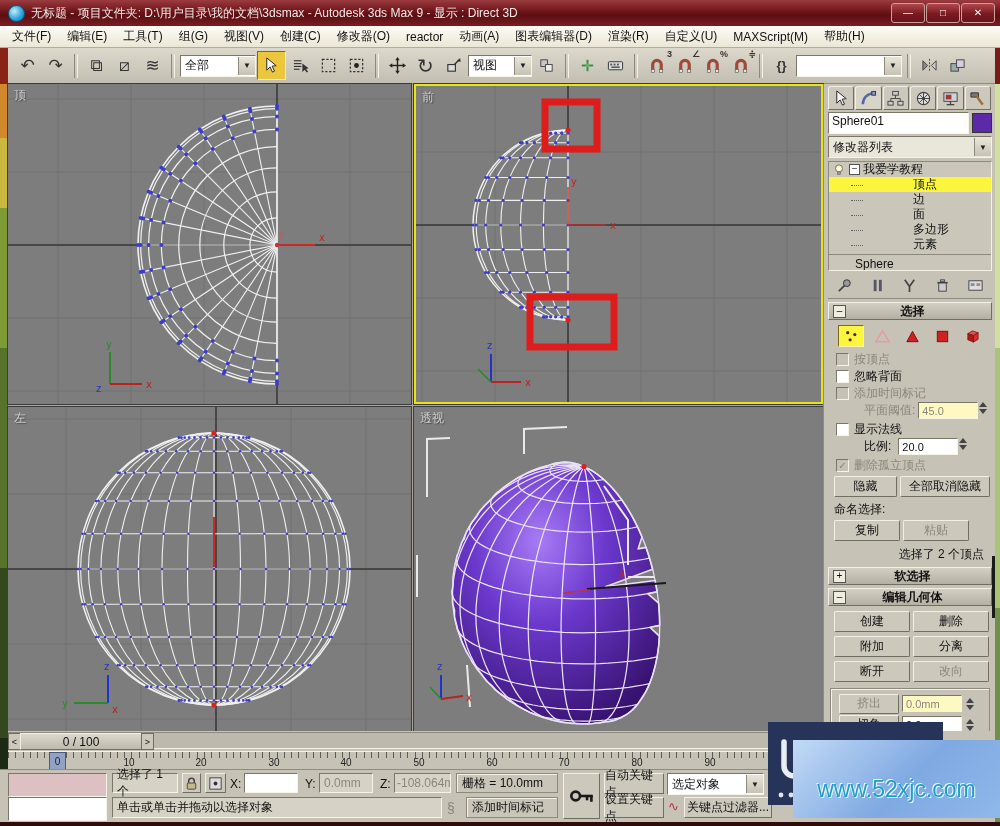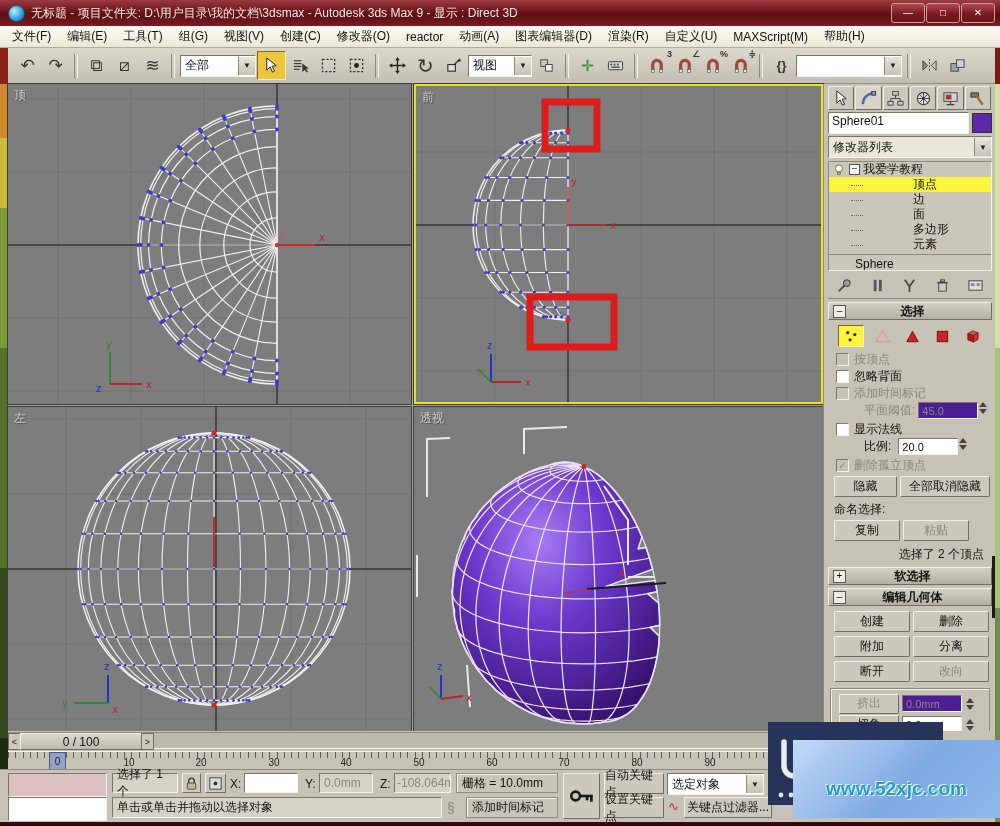--- a/index.html
+++ b/index.html
@@ -67,21 +67,21 @@
   .sob{width:24px;height:20px;display:flex;align-items:center;justify-content:center;}
   .sob.on{background:#fbf63d;border:1px solid;border-color:#7c6a20 #fdf2b0 #fdf2b0 #7c6a20;}
   .crow{display:flex;align-items:center;height:17px;padding-left:8px;}
   .cb{width:11px;height:11px;background:#fff;border:1px solid;border-color:#7a7769 #f6f3e8 #f6f3e8 #7a7769;
       margin-right:5px;font-size:10px;line-height:11px;text-align:center;flex:0 0 auto;}
   .cb.dim{background:#c6c2b6;}
   .dim,.dimtx{color:#8a877c;}
   .sprow{display:flex;align-items:flex-start;height:19px;padding-left:36px;}
   .spfield{width:52px;height:15px;background:#fff;border:1px solid;border-color:#7a7769 #f6f3e8 #f6f3e8 #7a7769;
            padding:0 3px;font-size:11px;display:flex;align-items:center;}
-  .spfield.dimf{background:#4c1d95;color:#8a877c;}
+  .spfield.dimf{background:#fef9c3;color:#8a877c;}
   .spin{display:inline-flex;flex-direction:column;margin-left:1px;}
   .spin i{display:block;width:0;height:0;border:4px solid transparent;}
   .spin .up{border-bottom:5px solid #444;border-top:none;margin-bottom:2px;}
   .spin .dn{border-top:5px solid #444;border-bottom:none;}
   .btn{background:#ccc8bc;border:1px solid;border-color:#f2efe6 #706d62 #706d62 #f2efe6;border-radius:2px;
        font-size:12px;display:flex;align-items:center;justify-content:center;}
   .btn.dis{color:#8a877c;}
   .btnrow{display:flex;gap:3px;padding:2px 2px 2px 6px;}
   .selstat{text-align:right;padding:3px 8px 1px 0;}
   .geobtn{width:74px;height:19px;}
@@ -111,21 +111,21 @@
   .slabel{position:absolute;font-size:12px;}
   
   .stripL{left:0;top:48px;width:8px;height:778px;background:linear-gradient(#8a2218 0 36px,#d2892e 36px 90px,#cbb93e 90px 160px,#7e9a34 160px 300px,#55742a 300px 520px,#33491d 520px 690px,#1b2a12 690px);}
   .stripR{left:995px;top:48px;width:5px;height:778px;background:linear-gradient(#7a1a14 0 36px,#d0e0a0 36px 300px,#a8c478 300px 560px,#70904a 560px);}
   .botstrip{left:0;top:822px;width:1000px;height:4px;background:#300b0e;}
   .wmnavy{left:768px;top:722px;width:175px;height:83px;background:#27345a;}
   .wmblue{left:793px;top:740px;width:207px;height:78px;background:linear-gradient(135deg,#c2daf6,#7fa9e2 55%,#8fb8ea);
           display:flex;flex-direction:column;align-items:center;justify-content:center;}
   .wm1{font-size:30px;font-weight:bold;color:#2fbf72;letter-spacing:2px;
        text-shadow:-1px -1px 0 #fff,1px -1px 0 #fff,-1px 1px 0 #fff,1px 1px 0 #fff,2px 2px 2px #456;}
-  .wm2{font-size:19px;font-weight:bold;color:#1f9fc8;margin-top:20px;
+  .wm2{font-size:23px;font-weight:normal;color:#1f9fc8;margin-top:20px;
        text-shadow:-1px -1px 0 #eaf4ff,1px 1px 0 #eaf4ff;}
   .scrollb{left:992px;top:556px;width:3px;height:62px;background:#1a1a1a;}
 </style>
 </head>
 <body>
 
 <svg style="position:absolute;width:0;height:0" aria-hidden="true">
 <defs>
  <symbol id="i-cursor" viewBox="0 0 18 18">
         <path d="M4 1 L4 14 L7.5 10.5 L10 16 L12.2 15 L9.7 9.7 L14 9.2 Z" fill="#f6f6f6" stroke="#222" stroke-width="1"></path>

